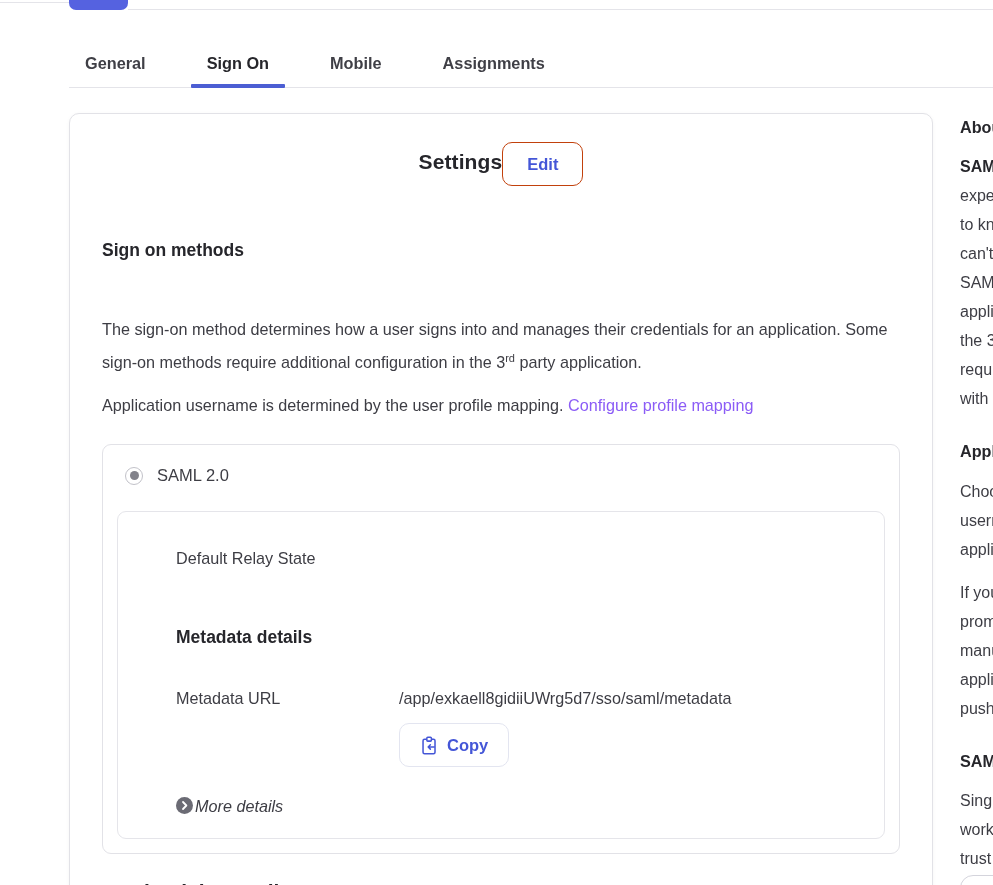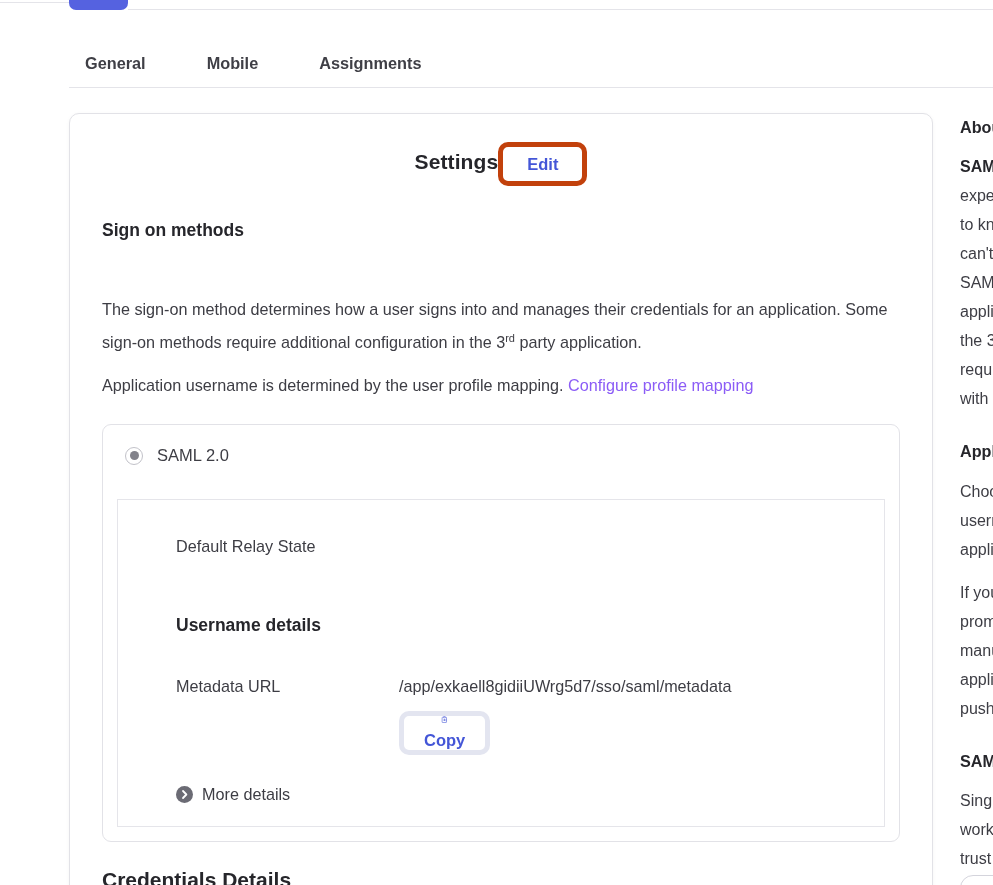--- a/index.html
+++ b/index.html
@@ -20,45 +20,45 @@
   .tab.active::after { content:""; position:absolute; left:0; right:0; bottom:-1px;
     height:4px; background:#4c5ed3; border-radius:1px; }
 
   
   .card { position:absolute; left:69px; top:113px; width:864px; height:1100px;
     background:#fff; border:1px solid #e2e2e7; border-radius:10px;
     padding:28px 32px; box-shadow:0 1px 4px rgba(29,29,33,.04); }
   .card-header { display:flex; justify-content:center; align-items:flex-start; height:44px; }
   .card-title { font-size:21px; font-weight:700; color:#26262b; padding-top:8px; letter-spacing:.1px; }
   .btn { display:inline-flex; align-items:center; justify-content:center; gap:8px;
-    height:44px; padding:0 24px; background:#fff; border:5px solid #c2410c;
+    height:44px; padding:0 24px; background:#fff; border:1px solid #c2410c;
     border-radius:10px; color:#4456d7; font-weight:700; font-size:16.5px; cursor:pointer;
     font-family:"Liberation Sans", sans-serif; }
-  .h2 { margin-top:34px; font-size:17.5px; font-weight:700; color:#26262b; }
+  .h2 { margin-top:54px; font-size:17.5px; font-weight:700; color:#26262b; }
   .para { margin-top:54px; font-size:16.2px; line-height:29px; color:#3d3d44; max-width:790px; }
   .para + .para { margin-top:14px; }
   .para sup { font-size:11px; }
   a.link { color:#8b5cf6; text-decoration:none; cursor:pointer; }
 
   
   .saml-box { margin-top:24px; border:1px solid #e2e2e7; border-radius:9px; }
   .radio-row { display:flex; align-items:center; gap:14px; padding:21px 22px; }
   .radio { width:18px; height:18px; border:1.5px solid #c2c2c9; border-radius:50%;
     display:inline-flex; align-items:center; justify-content:center; background:#fff; }
   .radio .dot { width:9px; height:9px; border-radius:50%; background:#83838b; }
   .radio-label { font-size:16.5px; color:#3d3d44; }
-  .inner-box { margin:13px 14px 14px; border:1px solid #e5e5ea; border-radius:0;
+  .inner-box { margin:5px 14px 14px; border:1px solid #e5e5ea; border-radius:9px;
     padding:32px 40px 22px 58px; }
   .field-row { display:flex; }
   .field-label { width:223px; flex:none; font-size:16.2px; line-height:29px; color:#3d3d44; }
   .field-value { flex:1; font-size:16.2px; line-height:29px; color:#3d3d44; word-break:break-all; }
   .h3 { margin-top:54px; font-size:17.5px; font-weight:700; color:#26262b; }
   .metadata-row { margin-top:36px; }
-  .copy-btn { margin-top:10px; padding:0 20px; border-color:#e3e5f0;flex-direction:column; }
-  .more-details { margin-top:30px; display:flex; align-items:center; gap:9px; cursor:pointer; }
+  .copy-btn { margin-top:10px; padding:0 20px; border-color:#e3e5f0; }
+  .more-details { margin-top:30px; display:flex; align-items:flex-start; gap:2px; cursor:pointer;font-style:italic; }
   .more-details .circ { width:17px; height:17px; flex:none; }
   .more-details span.md-label { font-size:16.2px; color:#3d3d44; }
   .credentials-heading { margin-top:26px; font-size:21px; font-weight:700; color:#26262b; }
 
   
   .sidebar { position:absolute; left:960px; top:118px; width:330px; }
   .sb-h { font-size:16.2px; font-weight:700; color:#26262b; line-height:19px; white-space:nowrap; }
   .sb-line { font-size:16px; line-height:29px; white-space:nowrap; color:#3d3d44; }
   .sb-line b { color:#26262b; }
   .sb-p1 { margin-top:15px; }
@@ -72,20 +72,21 @@
 </style>
 </head>
 <body>
 
 <div class="top-line-left"></div>
 <div class="top-indicator"></div>
 <div class="top-line-right"></div>
 
 <nav class="tabbar">
   <div class="tab">General</div>
+  <div class="tab active">Sign On</div>
   <div class="tab">Mobile</div>
   <div class="tab">Assignments</div>
 </nav>
 
 <section class="card">
   <div class="card-header">
     <h1 class="card-title">Settings</h1>
     <button class="btn">Edit</button>
   </div>
 
@@ -102,21 +103,21 @@
         </span>
       <span class="radio-label">SAML 2.0</span>
     </div>
 
     <div class="inner-box">
       <div class="field-row">
         <div class="field-label">Default Relay State</div>
         <div class="field-value"></div>
       </div>
 
-      <h3 class="h3">Username details</h3>
+      <h3 class="h3">Metadata details</h3>
 
       <div class="field-row metadata-row">
         <div class="field-label">Metadata URL</div>
         <div class="field-value">
           <div>/app/exkaell8gidiiUWrg5d7/sso/saml/metadata</div>
           <button class="btn copy-btn">
             <svg width="19" height="19" viewBox="0 0 20 20" aria-hidden="true">
               <path d="M7 3.5H4.8A1.6 1.6 0 0 0 3.2 5.1v12a1.6 1.6 0 0 0 1.6 1.6h9.4a1.6 1.6 0 0 0 1.6-1.6v-12a1.6 1.6 0 0 0-1.6-1.6H12" fill="none" stroke="currentColor" stroke-width="1.6"></path>
               <rect x="7.2" y="1.4" width="4.8" height="4" rx="1" fill="none" stroke="currentColor" stroke-width="1.6"></rect>
               <path d="M15 11.5H8.6m0 0 2.3-2.3m-2.3 2.3 2.3 2.3" fill="none" stroke="currentColor" stroke-width="1.6" stroke-linecap="round" stroke-linejoin="round"></path>

